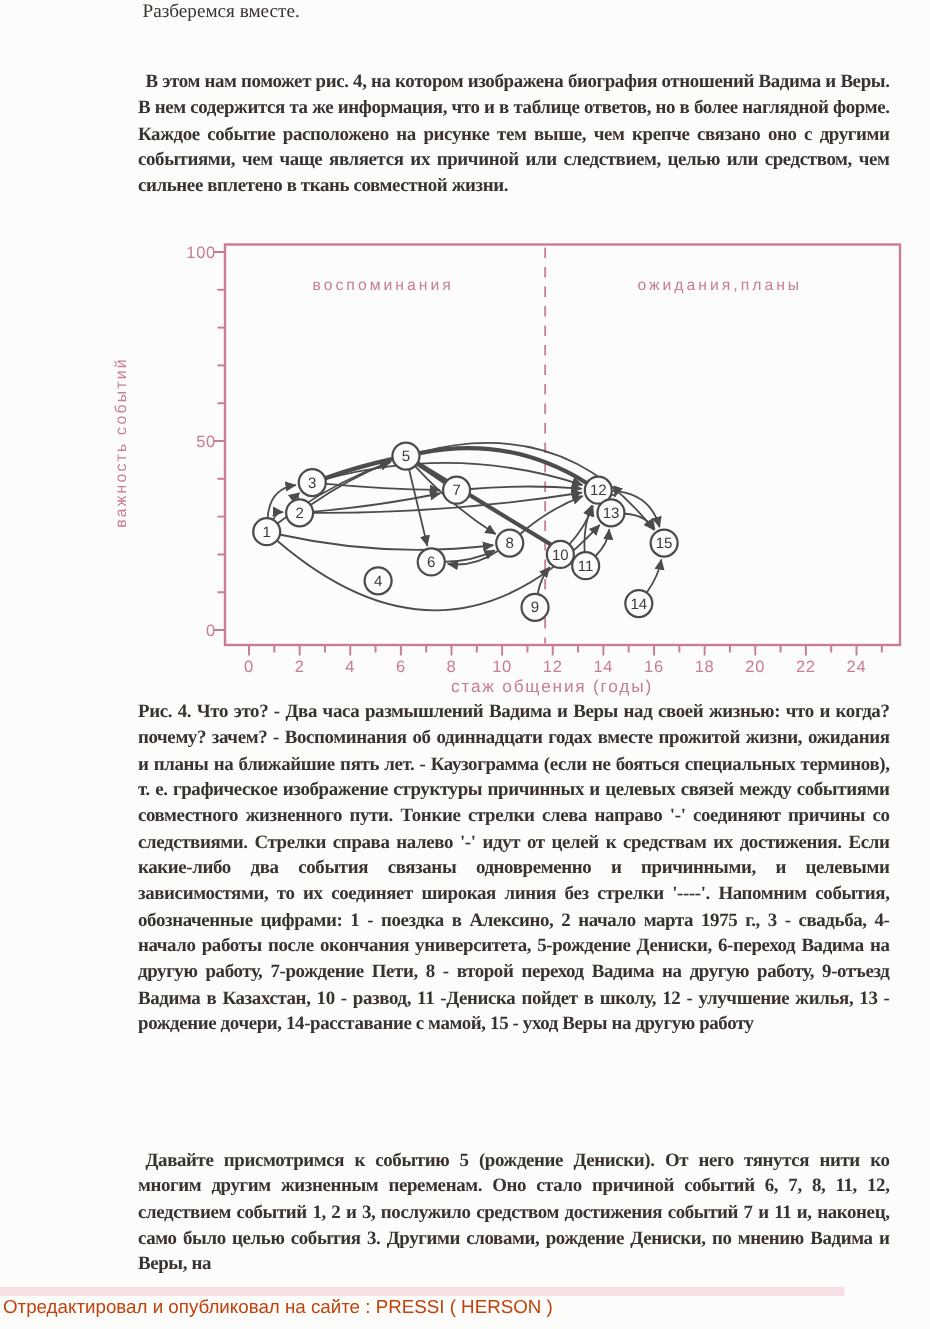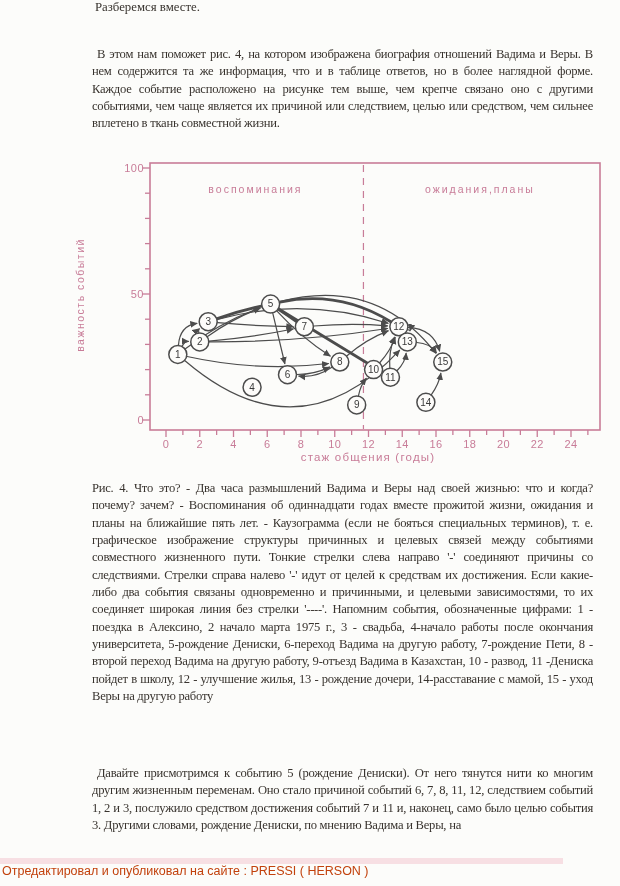--- a/index.html
+++ b/index.html
@@ -14,23 +14,24 @@
   }
   .intro{
     position:absolute;left:95px;top:-1px;width:480px;
     font-size:12.8px;line-height:17.3px;margin:0;
   }
   .para{
     position:absolute;left:92px;width:501px;margin:0;
     font-size:12.6px;line-height:17.35px;
     letter-spacing:-0.25px;
     text-align:justify;
+    font-weight:bold;
   }
   .para1{top:46px;text-indent:5px;}
-  .caption{top:480px;}
+  .caption{top:466px;}
   .para2{top:765px;text-indent:5px;}
   .figure{position:absolute;left:70px;top:145px;}
   .scan-band{
     position:absolute;left:0;top:858px;width:563px;height:6px;
     background:rgba(232,148,168,0.28);
   }
   .footer{
     position:absolute;left:2px;top:864px;margin:0;
     font-family:"Liberation Sans", sans-serif;
     font-size:12.5px;color:#c2410c;white-space:nowrap;

